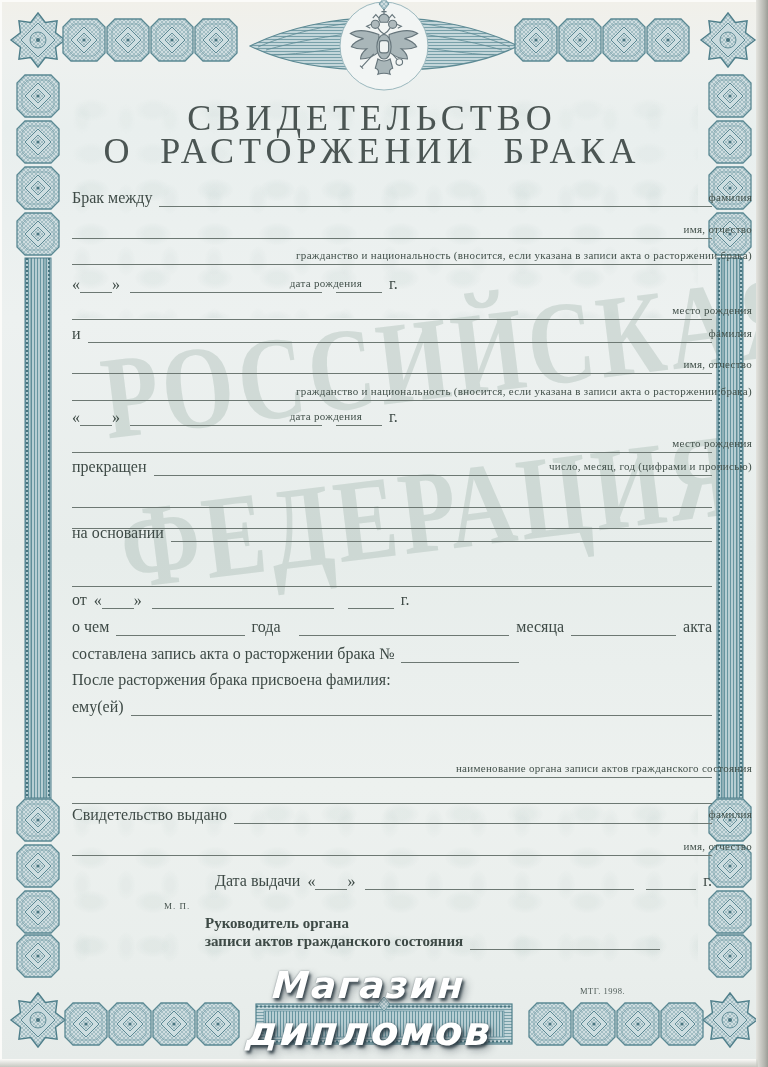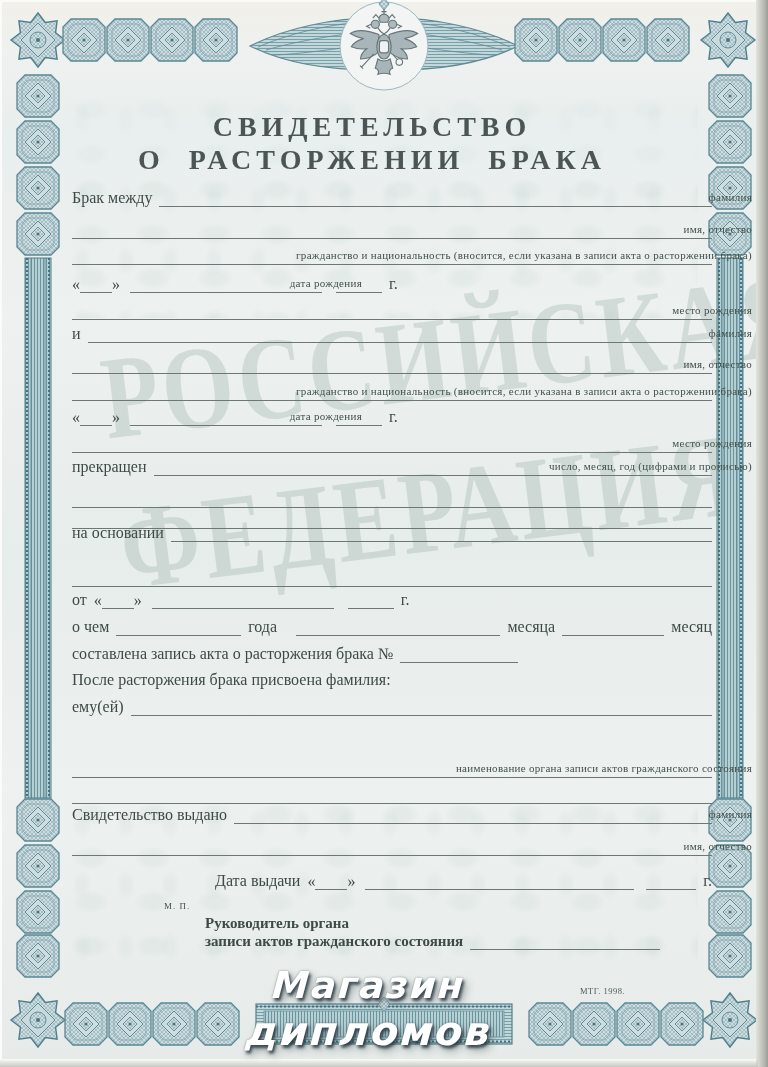--- a/index.html
+++ b/index.html
@@ -15,22 +15,22 @@
   .tex{position:absolute;left:60px;right:70px;pointer-events:none;opacity:.5;
      background-image:radial-gradient(ellipse 26px 16px at 50% 50%, rgba(122,156,150,.14) 35%, rgba(122,156,150,0) 72%),
                       radial-gradient(ellipse 14px 22px at 50% 50%, rgba(122,156,150,.10) 30%, rgba(122,156,150,0) 70%);
      background-size:62px 44px,44px 62px;}
   .tex1{top:168px;height:150px;} .tex2{top:792px;height:180px;} .tex3{top:88px;height:78px;opacity:.35;}
   .frame{position:absolute;left:0;top:0;width:768px;height:1067px;}
   .wm{position:absolute;left:110px;top:322px;width:560px;text-align:center;
       transform:rotate(-7deg) scale(1,1.28);transform-origin:50% 50%;
       font-weight:bold;color:rgba(146,168,159,0.30);letter-spacing:4px;
       font-size:92px;line-height:118px;white-space:nowrap;pointer-events:none;}
-  .title{position:absolute;left:0;right:24px;top:98px;margin:12px;text-align:center;
-      font-size:28px;line-height:33px;font-weight:bold;color:#4b5553;
+  .title{position:absolute;left:0;right:24px;top:98px;margin:4px;text-align:center;
+      font-size:36px;line-height:33px;font-weight:normal;color:#4b5553;
       letter-spacing:5px;word-spacing:12px;}
   .content{position:absolute;left:72px;top:0;width:640px;height:1067px;font-size:16px;color:#3e4a46;}
   .row{position:absolute;left:0;right:0;display:flex;align-items:flex-end;}
   .lbl{margin-right:7px;white-space:nowrap;text-align:right;}
   .lbl-after{margin-left:7px;margin-right:0;}
   .line{display:inline-block;border-bottom:1px solid #6d7873;height:17px;position:relative;}
   .f{flex:1 1 auto;}
   .cap{position:absolute;top:2px;left:-40px;right:-40px;text-align:right;font-style:normal;
        font-size:11px;letter-spacing:.3px;color:#42504a;white-space:nowrap;}
   .q{display:flex;align-items:flex-end;}
@@ -302,25 +302,25 @@
       <span class="lbl lbl-after">г.</span>
     </div>
 
     <div class="row" style="top:618px">
       <span class="lbl">о чем</span>
       <span class="line" style="flex:1.1"></span>
       <span class="lbl lbl-after" style="margin-right:19px">года</span>
       <span class="line" style="flex:1.8"></span>
       <span class="lbl lbl-after" style="margin-right:7px">месяца</span>
       <span class="line" style="flex:0.9"></span>
-      <span class="lbl lbl-after">месяц</span>
+      <span class="lbl lbl-after">акта</span>
     </div>
 
     <div class="row" style="top:645px">
-      <span class="lbl">составлена запись акта о расторжения брака №</span>
+      <span class="lbl">составлена запись акта о расторжении брака №</span>
       <span class="line" style="width:118px"></span>
     </div>
 
     <div class="row" style="top:671px">
       <span class="lbl">После расторжения брака присвоена фамилия:</span>
     </div>
 
     <div class="row" style="top:698px">
       <span class="lbl">ему(ей)</span>
       <span class="line f"></span>

